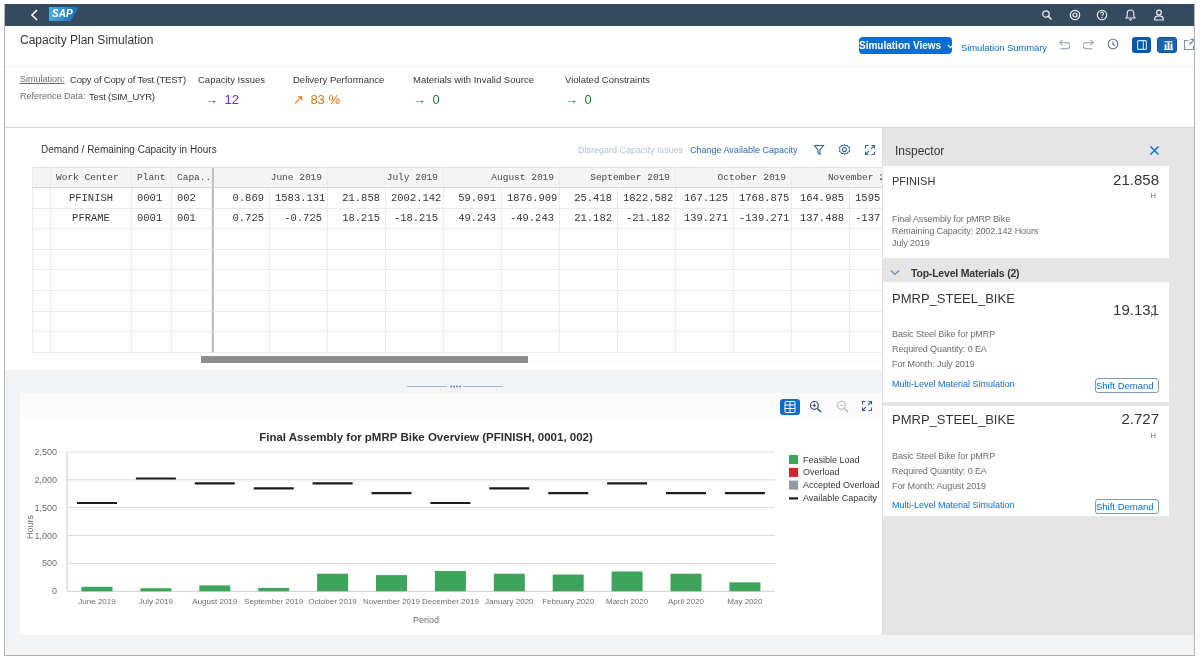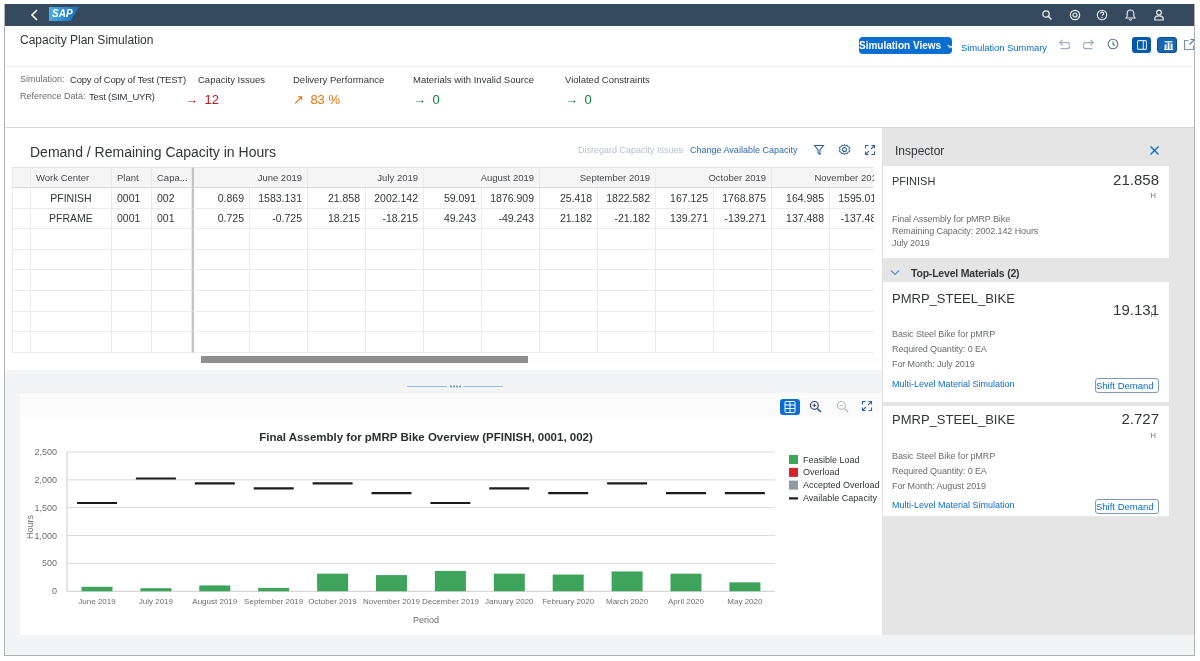--- a/index.html
+++ b/index.html
@@ -12,24 +12,24 @@
 .phead{position:absolute;left:0;top:22px;width:100%;height:102px;background:#fff;border-bottom:1px solid #d5d8da;box-shadow:0 1px 3px rgba(0,0,0,.08);}
 .ptitle{position:absolute;left:15px;top:7px;font-size:12px;color:#32363a;}
 .hr1{position:absolute;left:0;top:40px;width:100%;border-top:1px solid #f0f0f0;}
 .btn-em{position:absolute;left:854px;top:11px;width:93px;height:17px;background:#0a6ed1;border-radius:4px;color:#fff;font-size:10px;font-weight:bold;text-align:center;line-height:17px;white-space:nowrap;}
 .lnk{color:#0a6ed1;font-size:12px;}
 .kpilabel{position:absolute;top:48px;font-size:9.5px;color:#32363a;white-space:nowrap;}
 .kpival{position:absolute;top:66px;font-size:13px;white-space:nowrap;}
 
 .content{position:absolute;left:0;top:124px;width:100%;height:507px;background:#fff;}
 .leftpane{position:absolute;left:0;top:0;width:877px;height:507px;background:#fff;}
-.tbl-title{position:absolute;left:25px;top:16px;font-size:14px;color:#32363a;}
+.tbl-title{position:absolute;left:36px;top:16px;font-size:10px;color:#32363a;}
 .tt-link{position:absolute;top:17px;font-size:9px;white-space:nowrap;}
 
-.twrap{position:absolute;left:7px;top:39px;width:862px;height:188px;overflow:hidden;}
+.twrap{position:absolute;left:27px;top:39px;width:862px;height:188px;overflow:hidden;font-family:Liberation Mono, monospace;}
 table{border-collapse:separate;border-spacing:0;table-layout:fixed;width:876px;}
 td,th{box-sizing:border-box;border-right:1px solid #ebebeb;border-bottom:1px solid #ebebeb;font-size:10.5px;color:#32363a;overflow:hidden;white-space:nowrap;padding:0 5px;}
 th{background:#f5f5f5;color:#46494d;font-weight:normal;font-size:9.5px;border-top:1px solid #e3e3e3;border-bottom:1px solid #d9d9d9;height:21px;}
 td{height:20.6px;background:#fff;}
 tr td:first-child,tr th:first-child{border-left:1px solid #ebebeb;}
 th.mh{text-align:right;}
 td.num{text-align:right;}
 td.ctr{text-align:center;}
 .gsep{border-left:2px solid #c3c3c3 !important;}
 .twrap table{background:#fff;}
@@ -118,26 +118,26 @@
           <rect x="7.6" y="3.6" width="1.9" height="5.4" fill="#fff"></rect>
           <rect x="1.6" y="1.2" width="7.9" height="1.2" fill="#fff"></rect>
         </svg>
       </div>
     <svg class="ico" style="left:1178px;top:12px" width="13" height="13" viewBox="0 0 13 13">
         <path d="M10.5 7.5 L10.5 11.5 L1.5 11.5 L1.5 2.5 L5.5 2.5" stroke="#7a92aa" stroke-width="1.1" fill="none"></path>
         <path d="M7.5 1.5 L11.5 1.5 L11.5 5.5" stroke="#4a7ab8" stroke-width="1.2" fill="none"></path>
         <path d="M11.3 1.7 L6.5 6.5" stroke="#4a7ab8" stroke-width="1.2" fill="none"></path>
       </svg>
 
-    <div class="kpilabel" style="left:15px;color:#6a6d70;font-size:9px;">Simulation:</div>
+    <div class="kpilabel" style="left:15px;color:#6a6d70;font-size:9px;text-decoration:underline;">Simulation:</div>
     <div class="kpilabel" style="left:65px;letter-spacing:-0.2px;">Copy of Copy of Test (TEST)</div>
     <div class="kpilabel" style="left:15px;top:65px;color:#6a6d70;font-size:9px;">Reference Data:</div>
     <div class="kpilabel" style="left:84px;top:65px;letter-spacing:-0.2px;">Test (SIM_UYR)</div>
     <div class="kpilabel" style="left:193px;">Capacity Issues</div>
-    <div class="kpival" style="left:180px;color:#b91c1c;">→ 12</div>
+    <div class="kpival" style="left:200px;color:#6d28d9;">→ 12</div>
     <div class="kpilabel" style="left:288px;">Delivery Performance</div>
     <div class="kpival" style="left:288px;color:#e9730c;">↗ 83 %</div>
     <div class="kpilabel" style="left:408px;">Materials with Invalid Source</div>
     <div class="kpival" style="left:408px;color:#107e3e;">→ 0</div>
     <div class="kpilabel" style="left:560px;">Violated Constraints</div>
     <div class="kpival" style="left:560px;color:#107e3e;">→ 0</div>
   </div>
 
   <div class="content">
     <div class="leftpane">

